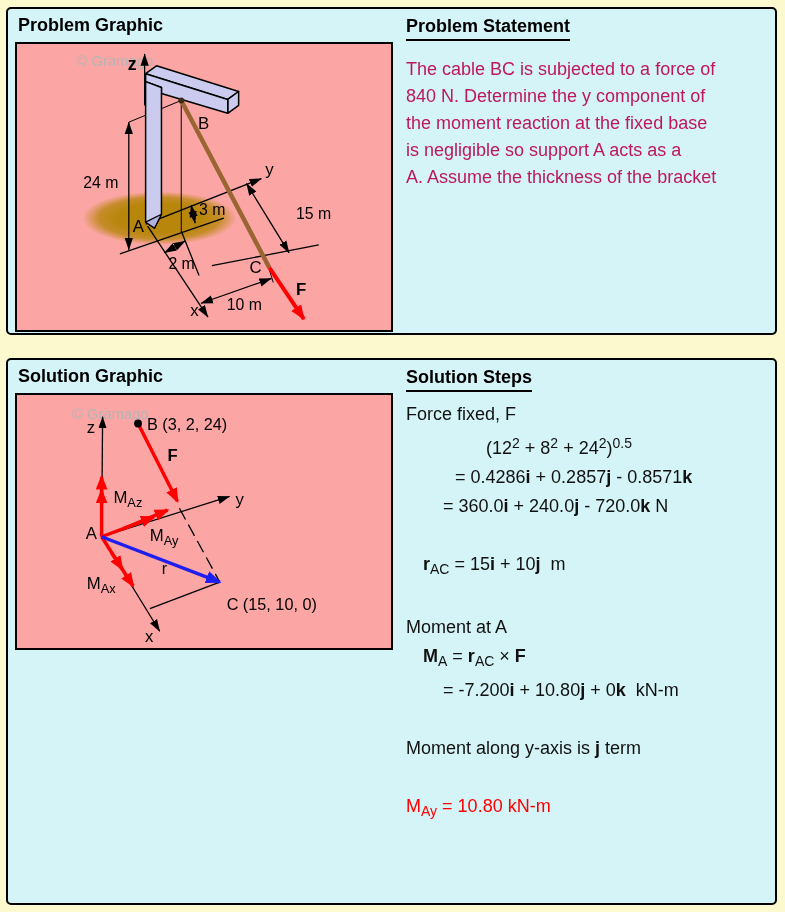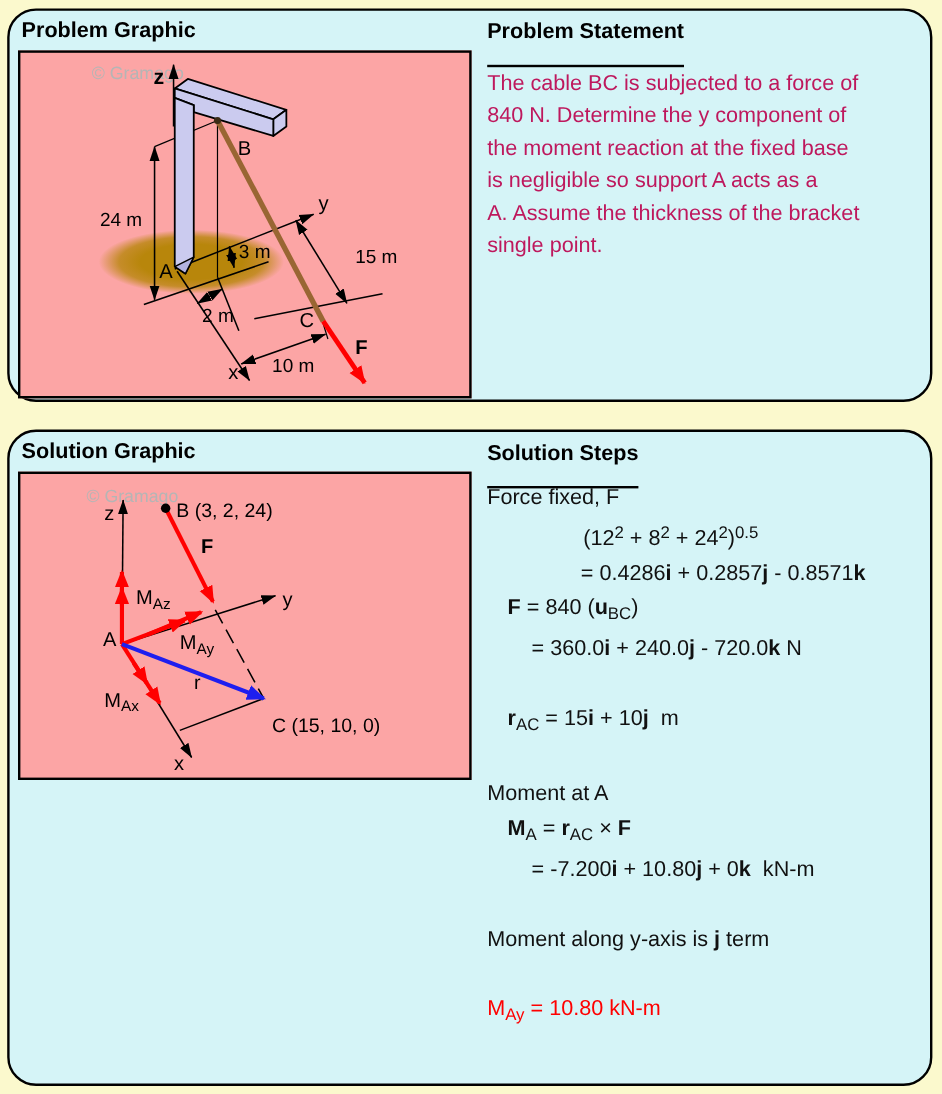--- a/index.html
+++ b/index.html
@@ -4,50 +4,50 @@
 <style>
   html,body{margin:0;padding:0;}
   body{
     width:785px;height:912px;overflow:hidden;position:relative;
     background:#FBF9CD;
     font-family:"Liberation Sans", sans-serif;
     color:#000;
   }
   .panel{
     position:absolute;left:6px;width:771px;box-sizing:border-box;
-    background:#D5F4F7;border:2px solid #000;border-radius:24px;
+    background:#D5F4F7;border:2px solid #000;border-radius:5px;
   }
   .panel1{top:7px;height:328px;}
   .panel2{top:358px;height:547px;}
   .ptitle{
     position:absolute;font-size:18px;font-weight:bold;color:#000;white-space:nowrap;
   }
   .gtitle{left:10px;top:6px;}
   .rtitle{left:398px;top:7px;}
-  .underlined{border-bottom:2.5px solid #000;padding-bottom:17px;}
+  .underlined{border-bottom:2.5px solid #000;padding-bottom:2px;}
   .gbox{
     position:absolute;left:7px;top:33px;width:378px;box-sizing:border-box;
     background:#fca5a5;border:2px solid #000;
   }
   .box1{height:290px;}
   .box2{height:257px;}
   .gbox svg{display:block;width:100%;height:100%;}
   .stmt{
     position:absolute;left:398px;top:47px;width:372px;
     font-size:18px;line-height:27px;color:#be185d;
   }
   .stmt div{white-space:nowrap;}
   .steps{
     position:absolute;left:398px;top:40px;width:372px;
     font-size:18px;color:#111;
   }
   .mline{line-height:29px;min-height:29px;white-space:pre-wrap;}
   .sgap{height:29px;}
   .i0{margin-left:0;} .i1{margin-left:17px;} .i2{margin-left:37px;}
-  .i3{margin-left:78px;} .i4{margin-left:80px;}
+  .i3{margin-left:49px;} .i4{margin-left:80px;}
   .b{font-weight:bold;}
   .sb{font-size:14px;vertical-align:-4px;}
   .sp{font-size:14px;vertical-align:6px;}
   
   text{font-family:"Liberation Sans", sans-serif;fill:#000;}
   .lb{font-size:16px;}
   .lb2{font-size:16.5px;}
   .axl{font-size:17px;}
   .bold{font-weight:bold;}
   .zbig{font-size:18px;font-weight:bold;}
@@ -131,21 +131,20 @@
       </svg>
     </div>
 
     <div class="ptitle rtitle underlined">Problem Statement</div>
     <div class="stmt">
       <div>The cable BC is subjected to a force of</div>
       <div>840 N. Determine the y component of</div>
       <div>the moment reaction at the fixed base</div>
       <div>is negligible so support A acts as a</div>
       <div>A. Assume the thickness of the bracket</div>
-      <div>single point.</div>
     </div>
   </section>
 
   <section class="panel panel2">
     <div class="ptitle gtitle">Solution Graphic</div>
 
     <div class="gbox box2">
       <svg viewBox="0 0 378 257">
         <defs>
           <marker id="mb2" markerUnits="userSpaceOnUse" markerWidth="13" markerHeight="10" refX="12" refY="5" orient="auto">
@@ -199,21 +198,20 @@
         <text class="axl" x="134" y="148"><tspan>M</tspan><tspan class="svgsub" dy="4">Ay</tspan></text>
         <text class="axl" x="70" y="197"><tspan>M</tspan><tspan class="svgsub" dy="4">Ax</tspan></text>
       </svg>
     </div>
 
     <div class="ptitle rtitle underlined">Solution Steps</div>
     <div class="steps">
         <div class="mline i0">Force fixed, F</div>
         <div class="mline i4">(12<span class="sp">2</span> + 8<span class="sp">2</span> + 24<span class="sp">2</span>)<span class="sp">0.5</span></div>
         <div class="mline i3">= 0.4286<span class="b">i</span> + 0.2857<span class="b">j</span> - 0.8571<span class="b">k</span></div>
-        <div class="mline i1"><span class="b">F</span> = 840 (<span class="b">u</span><span class="sb">BC</span>)</div>
         <div class="mline i2">= 360.0<span class="b">i</span> + 240.0<span class="b">j</span> - 720.0<span class="b">k</span> N</div>
         <div class="sgap"></div>
         <div class="mline i1"><span class="b">r</span><span class="sb">AC</span> = 15<span class="b">i</span> + 10<span class="b">j</span>  m</div>
         <div class="sgap"></div>
         <div class="mline i0">Moment at A</div>
         <div class="mline i1"><span class="b">M</span><span class="sb">A</span> = <span class="b">r</span><span class="sb">AC</span> × <span class="b">F</span></div>
         <div class="mline i2">= -7.200<span class="b">i</span> + 10.80<span class="b">j</span> + 0<span class="b">k</span>  kN-m</div>
         <div class="sgap"></div>
         <div class="mline i0">Moment along y-axis is <span class="b">j</span> term</div>
         <div class="sgap"></div>

